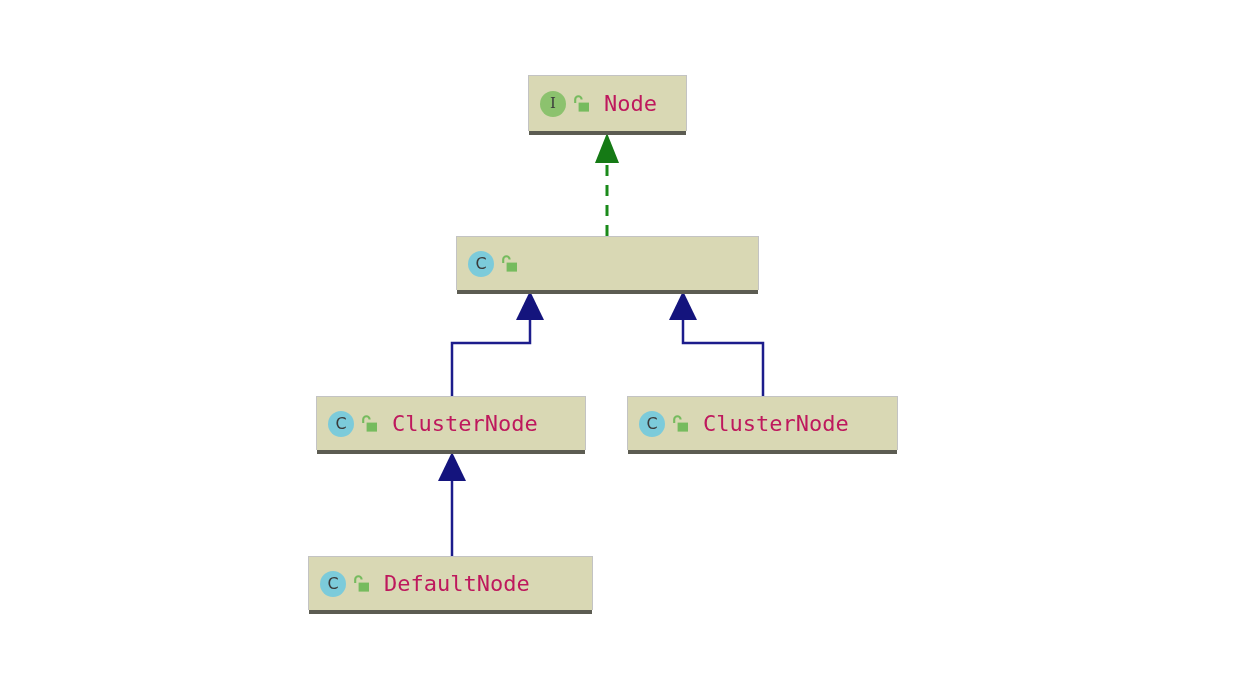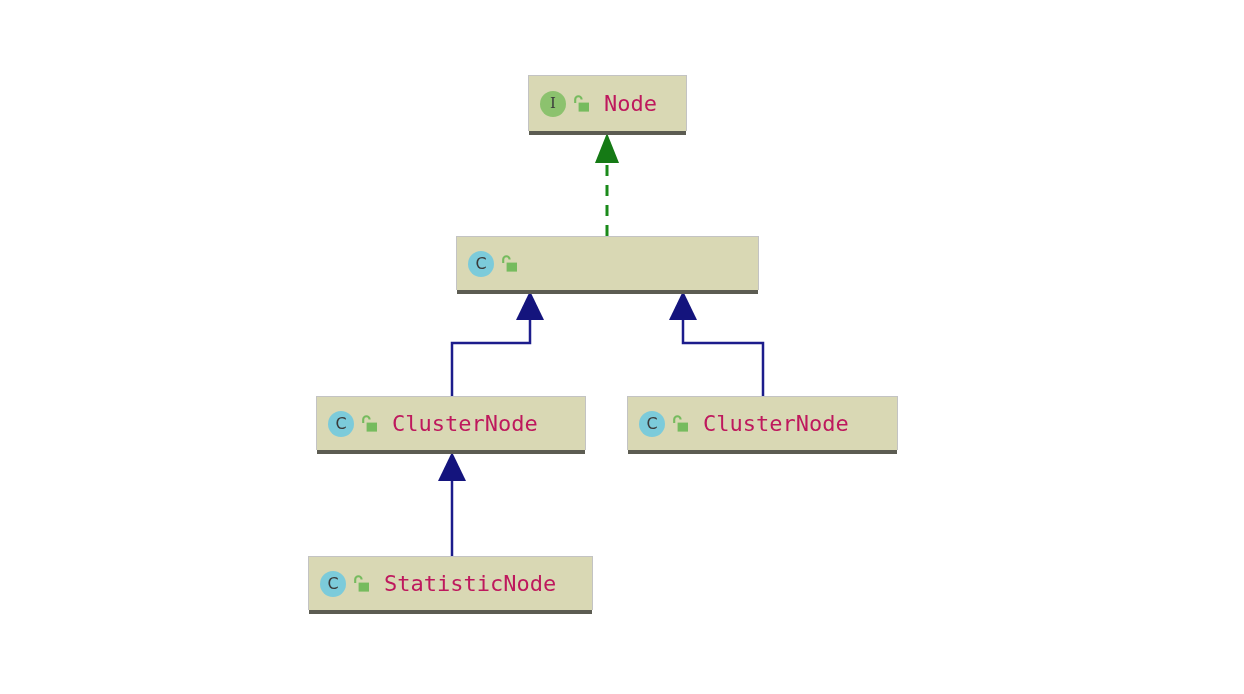--- a/index.html
+++ b/index.html
@@ -179,17 +179,17 @@
   </div>
 
   <div class="uml-node" id="node-entrance">
     <span class="badge cls">C</span>
     <span class="lock">
       <svg width="18" height="20" viewBox="0 0 18 20" xmlns="http://www.w3.org/2000/svg">
         <path d="M3.2 9 V5.4 a3.2 3.2 0 0 1 6.4 0" fill="none" stroke="#76bb5e" stroke-width="2.1"></path>
         <rect x="6.6" y="8.6" width="10.4" height="9" fill="#76bb5e"></rect>
       </svg>
     </span>
-    <span class="node-label">StatisticNode</span>
+    <span class="node-label">DefaultNode</span>
     <span class="shadow-bar"></span>
   </div>
 
 </div>
 
 </body></html>

